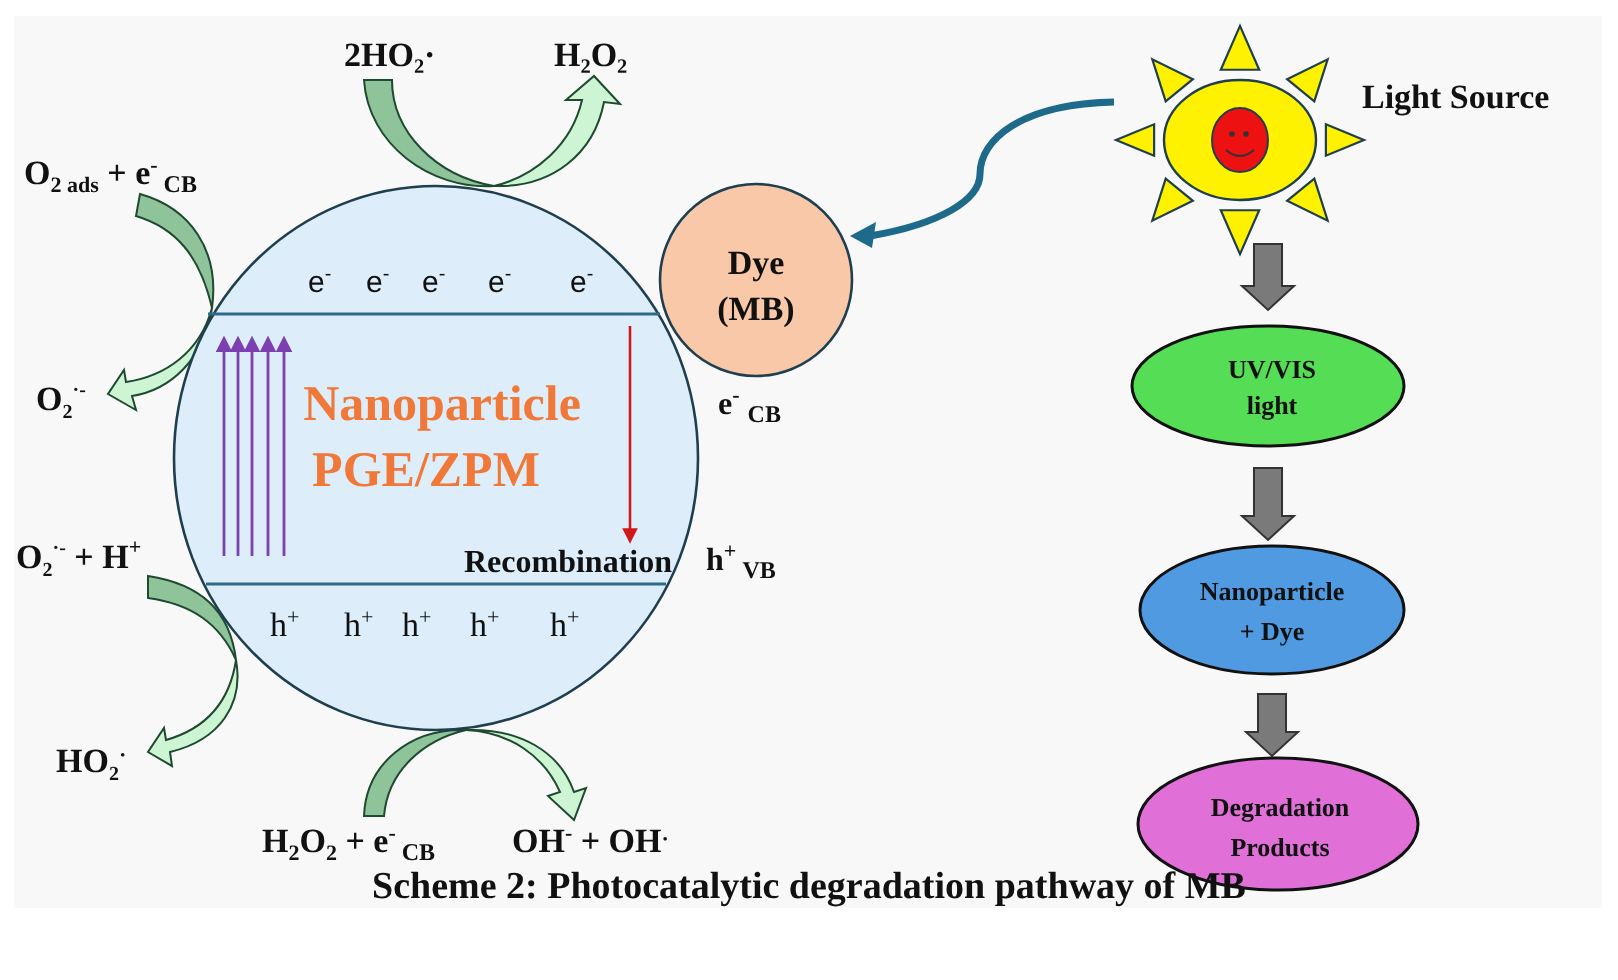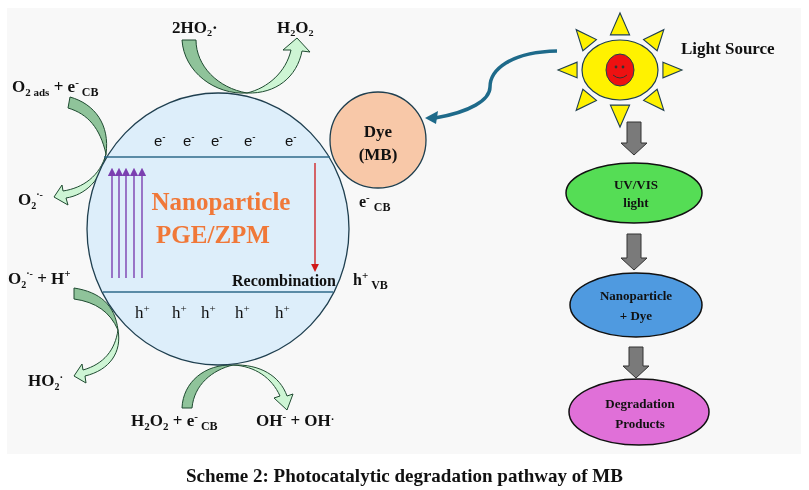--- a/index.html
+++ b/index.html
@@ -3,21 +3,21 @@
 <meta charset="utf-8">
 <style>
   html, body { margin: 0; padding: 0; background: #ffffff; }
   body { width: 809px; height: 490px; position: relative; overflow: hidden;
          font-family: "Liberation Serif", serif; }
   #panel { position: absolute; left: 7px; top: 8px; width: 794px; height: 446px; background: #f8f8f8; }
   #diagram { position: absolute; left: 0; top: 0; }
   .lbl { font-family: "Liberation Serif", serif; font-weight: bold; fill: #111; }
   .carrier { font-family: "Liberation Sans", sans-serif; fill: #111; }
   .hole { font-family: "Liberation Serif", serif; fill: #111; }
-  #caption { position: absolute; left: 0; width: 809px; top: 465px; text-align: center;
+  #caption { position: absolute; left: 0; width: 809px; top: 433px; text-align: center;
              font-family: "Liberation Serif", serif; font-weight: bold; font-size: 19px; color: #111; }
 </style>
 </head>
 <body>
 
 <div id="panel"></div>
 
 <svg id="diagram" width="809" height="460" viewBox="0 0 809 460">
   <defs>
     <marker id="mk-purple" markerWidth="6" markerHeight="6" refX="3" refY="3" orient="auto">

